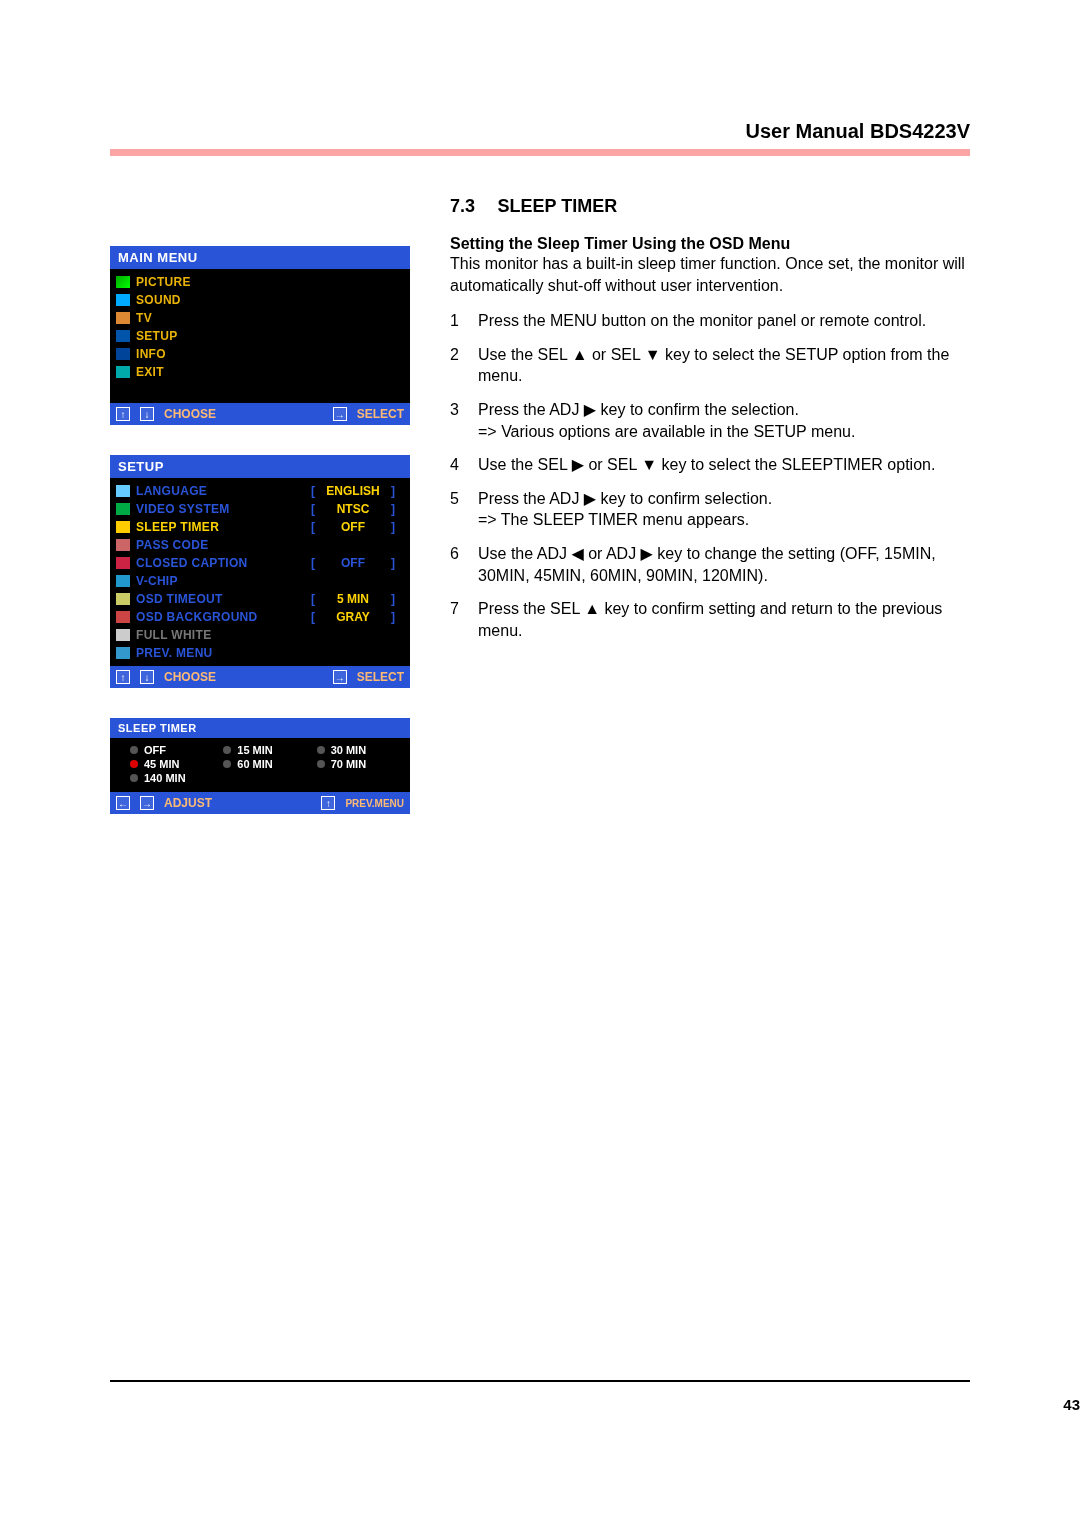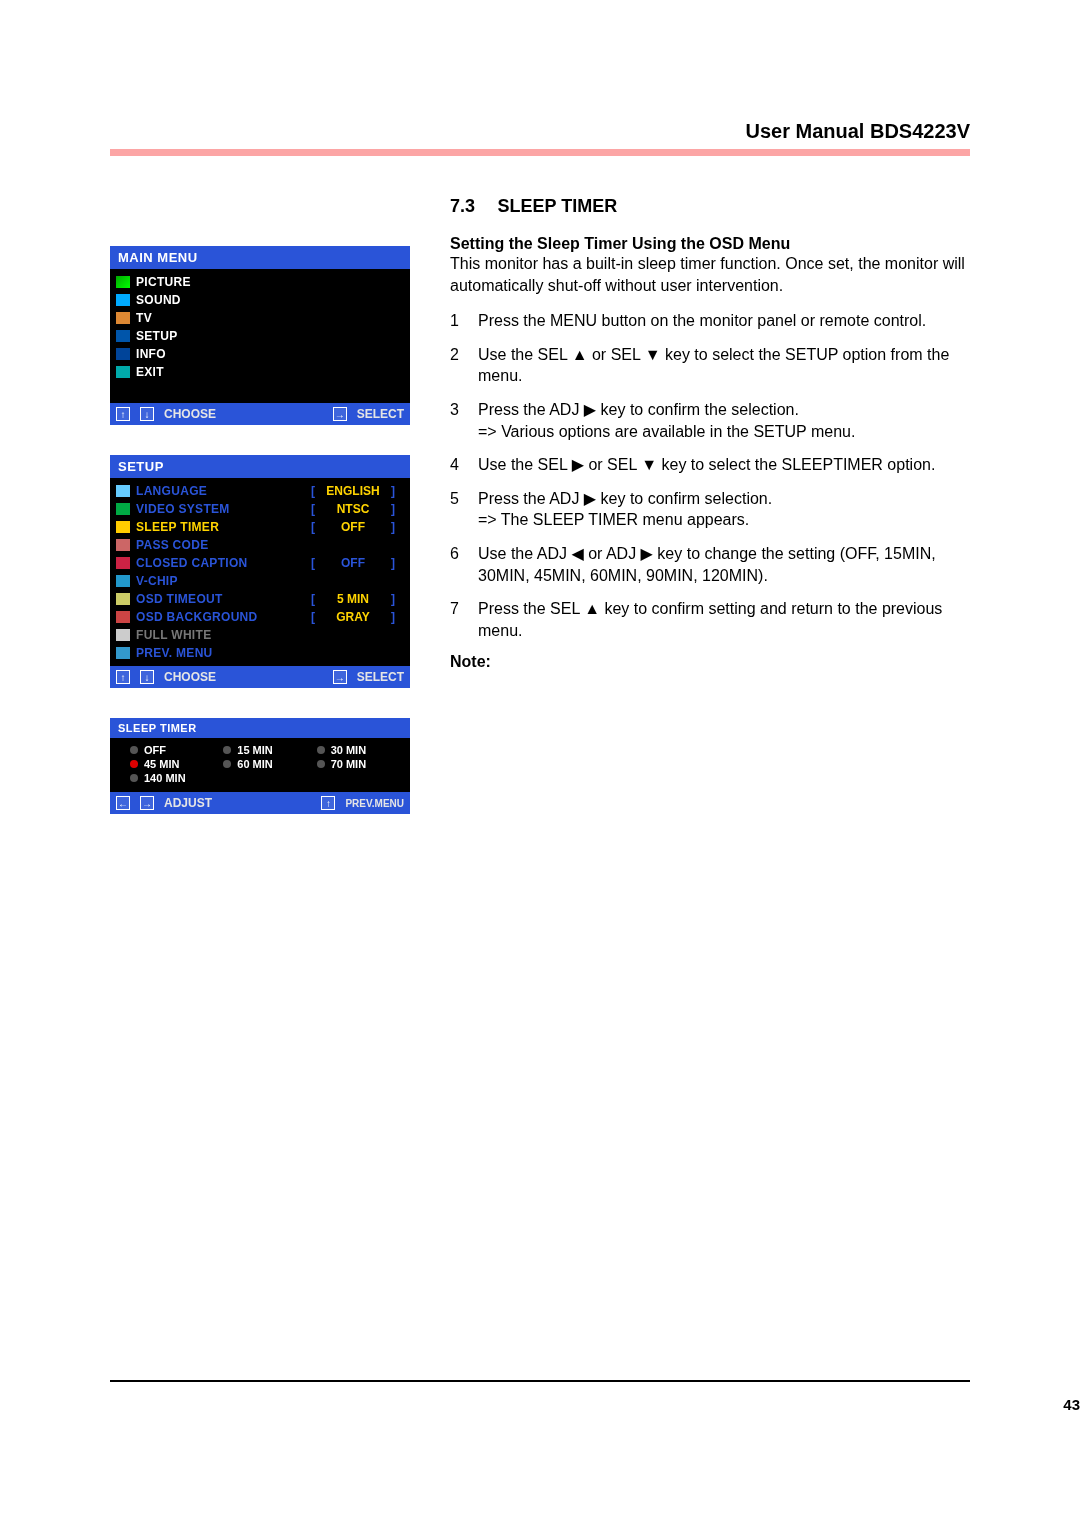--- a/index.html
+++ b/index.html
@@ -10,28 +10,28 @@
   .columns { display: flex; gap: 40px; margin-top: 40px;}
   .left { width: 300px; flex-shrink:0; padding-top:50px;}
   .right { flex: 1; }
   
   .osd { background:#000; color:#fff; font-size:12px; margin-bottom:30px; font-weight:bold;}
   .osd-header { background:#2a54d8; color:#fff; font-weight:bold; padding:4px 8px; font-size:13px; letter-spacing:0.5px;}
   .osd-body { padding:4px 6px 4px 0; }
   .osd-row { display:flex; align-items:center; height:18px; padding:0 6px;}
   .osd-icon { width:14px; height:12px; margin-right:6px; display:inline-block; flex-shrink:0;}
   .osd-label { color:#2a54d8; font-weight:bold; letter-spacing:0.3px; flex:1;}
-  .osd-label.white { color:#ffffff; }
+  .osd-label.white { color:#eab308; }
   .osd-label.gray { color:#777; }
   .osd-value { color:#ffd400; width:70px; text-align:center;}
   .osd-value.blue { color:#2a54d8; }
   .osd-bracket { color:#2a54d8; width:10px; text-align:center;}
   .osd-footer { background:#2a54d8; padding:4px 6px; display:flex; gap:10px; align-items:center;}
   .osd-footer .btn { width:14px; height:14px; border:1px solid #fff; display:inline-flex; align-items:center; justify-content:center; font-size:10px; background:rgba(255,255,255,0.1);}
-  .osd-footer .lbl { color:#e5e5e5; font-weight:bold; font-size:12px;}
+  .osd-footer .lbl { color:#fdba74; font-weight:bold; font-size:12px;}
   .osd-footer .spacer { flex:1; }
   
   .ic-pic { background:linear-gradient(135deg,#0a0,#0f0);}
   .ic-snd { background:#0af;}
   .ic-tv  { background:#d83;}
   .ic-set { background:#05a;}
   .ic-inf { background:#049;}
   .ic-ext { background:#0aa;}
   .ic-lang{ background:#6cf;}
   .ic-vid { background:#0a4;}
@@ -283,21 +283,20 @@
           <div class="step">
             <div class="step-num">6</div>
             <div class="step-text">Use the ADJ ◀ or ADJ ▶  key to change the setting (OFF, 15MIN, 30MIN, 45MIN, 60MIN, 90MIN, 120MIN).</div>
           </div>
           <div class="step">
             <div class="step-num">7</div>
             <div class="step-text"> Press the SEL ▲ key to confirm setting and return to the previous menu.</div>
           </div>
         </div>
 
-      <div class="note-label">Note:</div>
     </div>
   </div>
 </div>
 
 <div class="pg-footer">
   <div class="footer-line"></div>
   <span>43</span>
 </div>
 
 </body></html>

